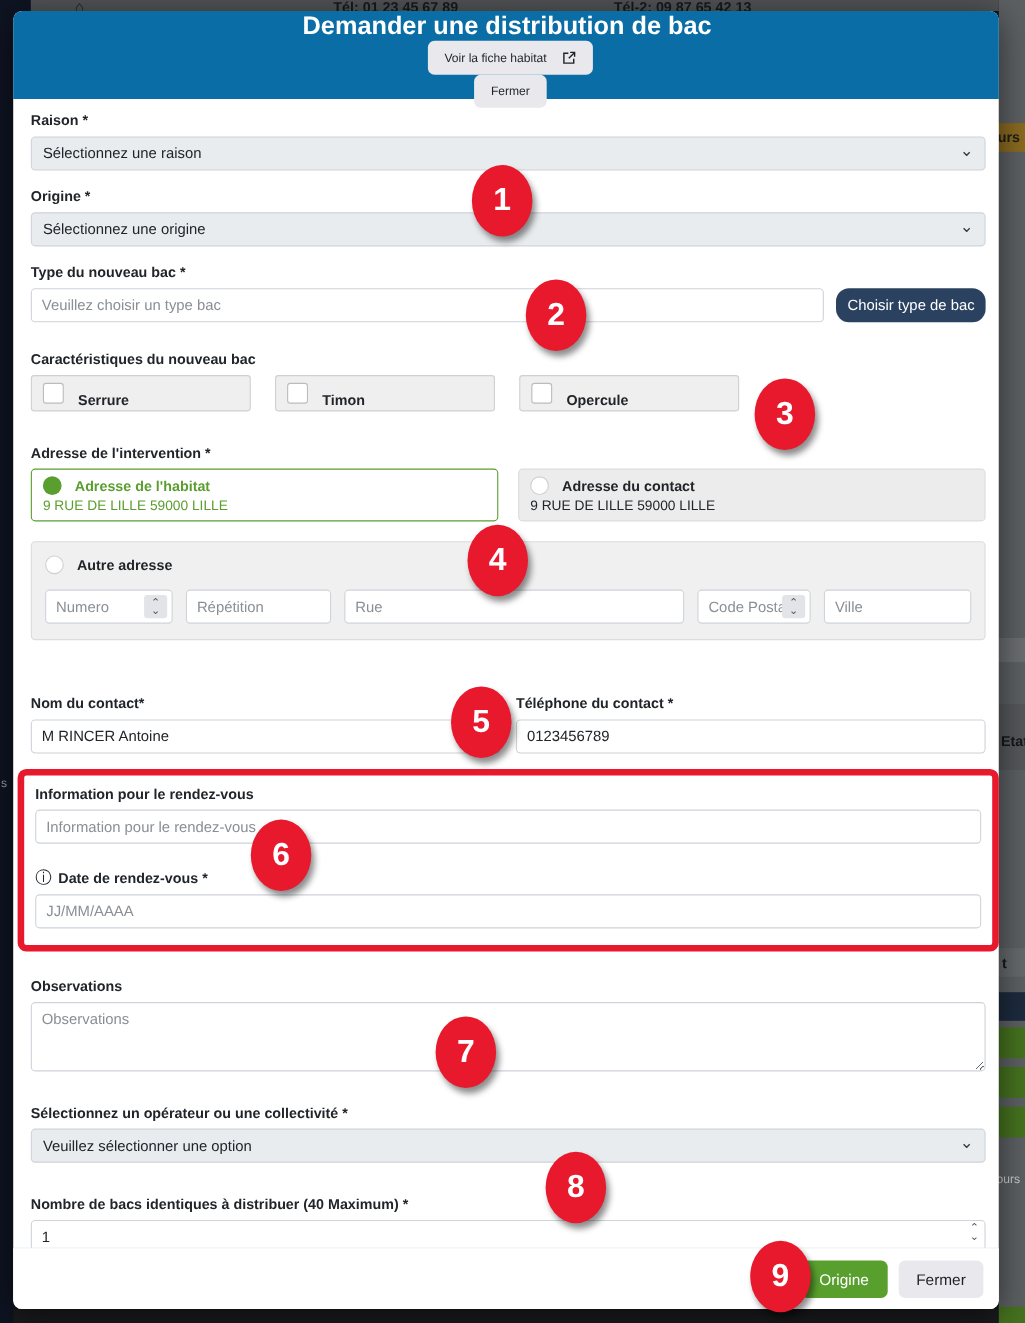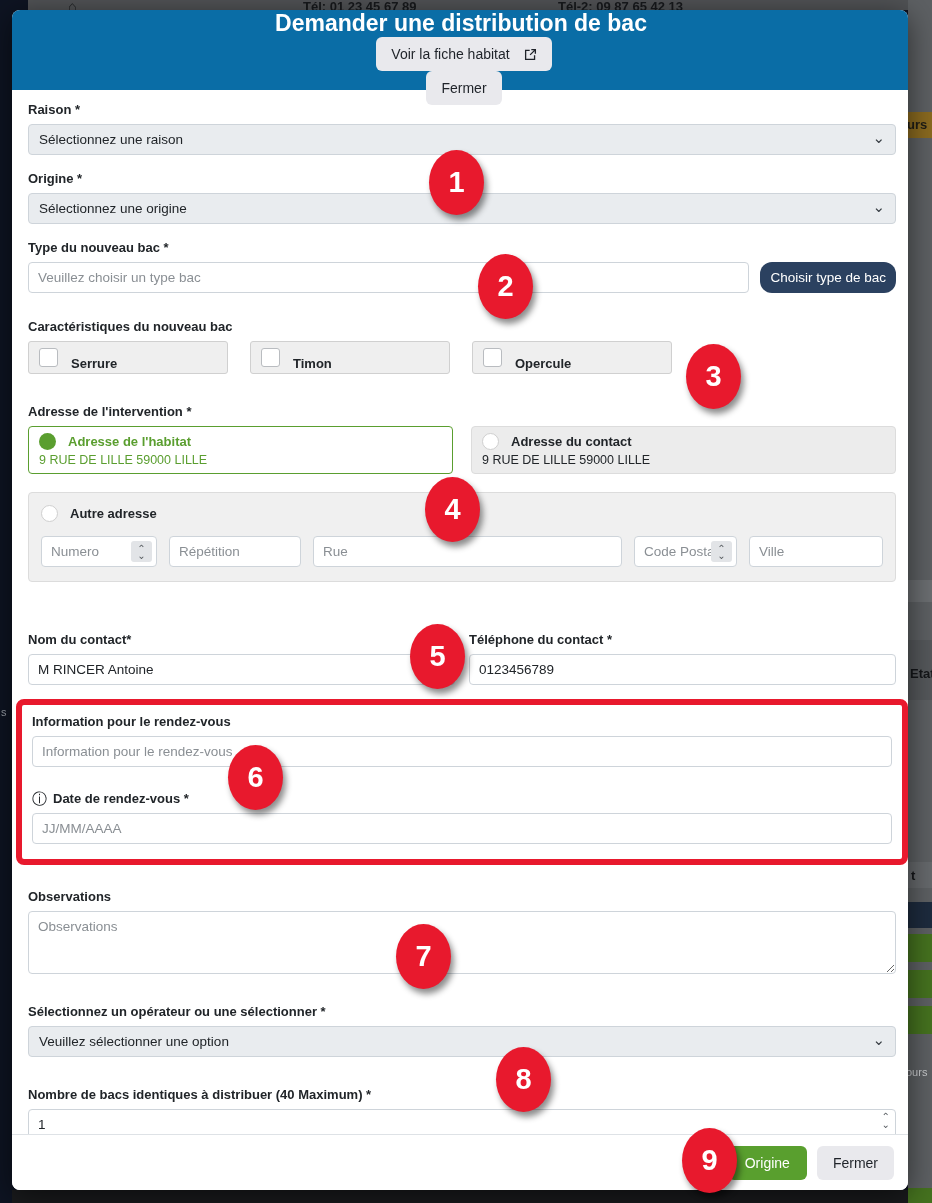--- a/index.html
+++ b/index.html
@@ -22,21 +22,21 @@
   .frag-g3{left:908px;top:1006px;width:24px;height:28px;background:#45721f;z-index:2;}
   .frag-ours{left:906px;top:1066px;width:26px;height:14px;z-index:2;color:#caccce;font-size:11px;}
   .frag-s{left:1px;top:706px;width:11px;height:14px;z-index:2;color:#9aa0a8;font-size:11px;}
   .bg-bottom{position:absolute;left:12px;top:1190px;width:896px;height:13px;background:#1a1b1d;z-index:1;}
   .frag-gbot{left:908px;top:1188px;width:24px;height:15px;background:#45721f;z-index:2;}
 
   
   .modal{position:absolute;left:12px;top:10px;width:896px;height:1180px;background:#ffffff;border-radius:8px;z-index:10;box-shadow:0 6px 30px rgba(0,0,0,.55);}
   .mhead{position:absolute;left:0;top:0;width:100%;height:80px;background:#0a6da6;border-radius:8px 8px 0 0;display:flex;align-items:center;padding:0 14px 0 16px;flex-direction:column;}
   .mtitle{color:#ffffff;font-size:23px;font-weight:bold;flex:1;}
-  .hbtn{background:#e9e9ed;color:#1f2329;border:none;border-radius:6px;font-size:14px;padding:9px 15px;margin-left:6px;cursor:pointer;display:flex;align-items:center;gap:14px;white-space:nowrap;}
+  .hbtn{background:#e9e9ed;color:#1f2329;border:none;border-radius:6px;font-size:11px;padding:9px 15px;margin-left:6px;cursor:pointer;display:flex;align-items:center;gap:14px;white-space:nowrap;}
   .ext-ic{width:13px;height:13px;display:inline-block;}
 
   .mbody{position:absolute;left:0;top:72px;width:100%;padding:20px 12px 0 16px;}
   .lbl{font-size:13px;font-weight:bold;color:#212529;margin:0 0 7px 0;}
   .sel{height:31px;background:#e9ecef;border:1px solid #ced4da;border-radius:4px;display:flex;align-items:center;padding:0 10px;font-size:13.5px;color:#212529;cursor:pointer;margin-bottom:16px;}
   .sel .stx{flex:1;}
   .chev{font-size:15px;color:#343a40;line-height:10px;margin-top:-4px;}
   .tin{height:31px;width:100%;border:1px solid #ced4da;border-radius:4px;padding:0 9px;font-size:13.5px;color:#212529;background:#fff;outline:none;}
   .tin::placeholder,textarea::placeholder{color:#8a8f94;}
 
@@ -238,21 +238,21 @@
         <div class="daterow">
           <span class="info-ic">ⓘ</span>
           <span class="lbl">Date de rendez-vous *</span>
         </div>
         <input class="tin" placeholder="JJ/MM/AAAA" style="">
       </div>
 
       <div class="lbl">Observations</div>
       <textarea class="obs" placeholder="Observations" style=""></textarea>
 
-      <div class="lbl">Sélectionnez un opérateur ou une sélectionner *</div>
+      <div class="lbl">Sélectionnez un opérateur ou une collectivité *</div>
       <div class="sel mb30">
         <span class="stx">Veuillez sélectionner une option</span>
         <span class="chev">⌄</span>
       </div>
 
       <div class="lbl">Nombre de bacs identiques à distribuer (40 Maximum) *</div>
       <div class="numwrap">
         <input class="tin" value="1" style="">
         <span class="numspin">
             <span>⌃</span>

